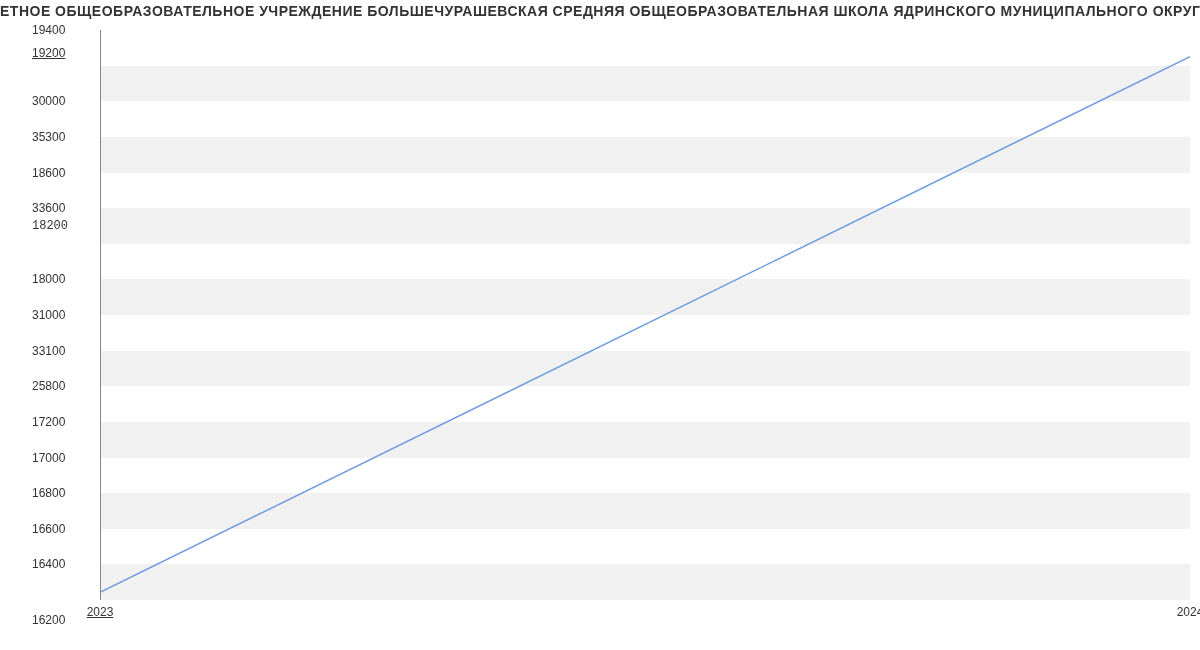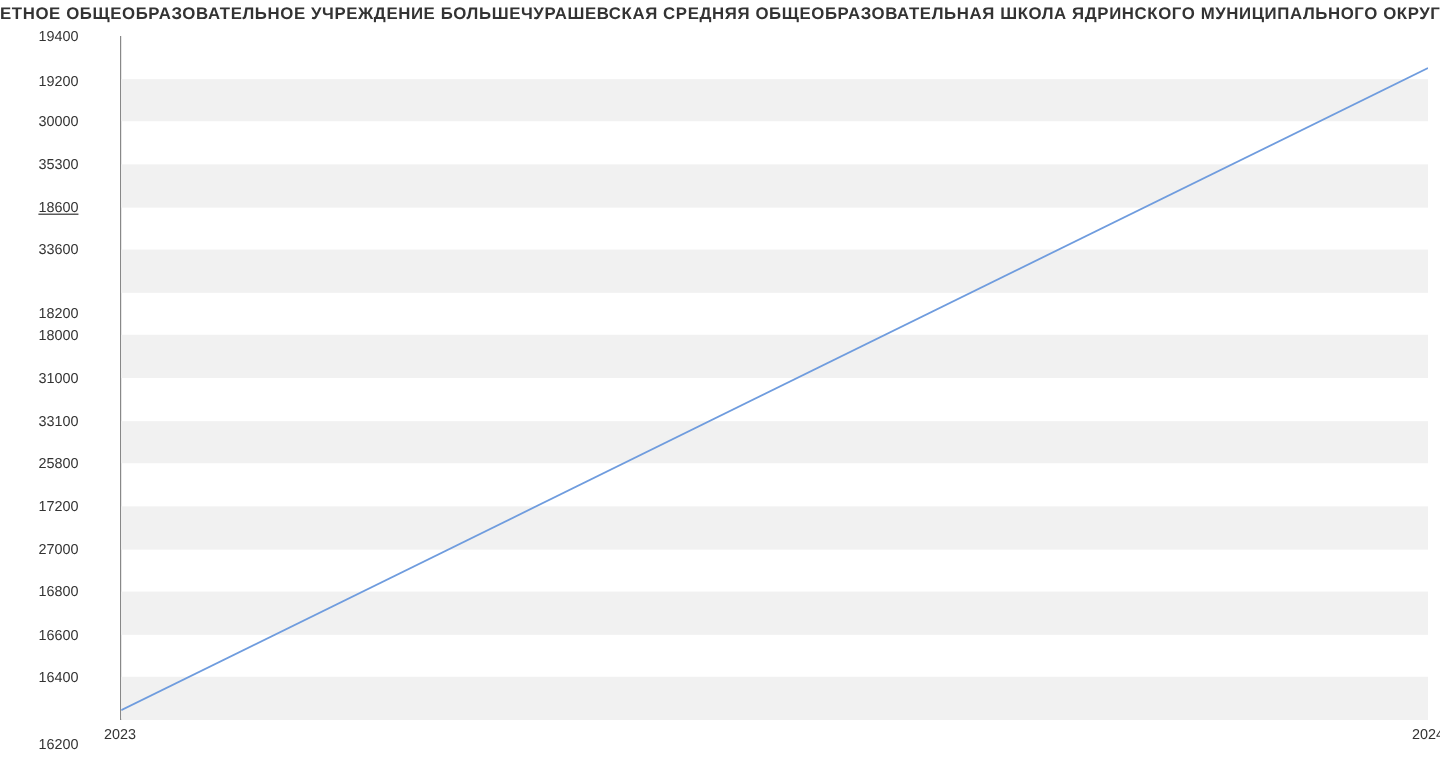--- a/index.html
+++ b/index.html
@@ -82,28 +82,28 @@
       <div class="grid-band" style="top: 463.125px; height: 35.625px;"></div>
       <div class="grid-band" style="top: 534.375px; height: 35.625px;"></div>
     <svg class="data-line" preserveAspectRatio="none" viewBox="0 0 1090 570">
         <polyline points="0,562.875 1090,26.71875" fill="none" stroke="#6f9cde" stroke-width="1.5"></polyline>
       </svg>
   </div>
 <div class="y-tick-label" style="top: 620px;">16200</div>
     <div class="y-tick-label" style="top: 564.375px;">16400</div>
     <div class="y-tick-label" style="top: 528.75px;">16600</div>
     <div class="y-tick-label" style="top: 493.125px;">16800</div>
-    <div class="y-tick-label" style="top: 457.5px;">27000</div>
+    <div class="y-tick-label" style="top: 457.5px;">17000</div>
     <div class="y-tick-label" style="top: 421.875px;">17200</div>
     <div class="y-tick-label" style="top: 386.25px;">25800</div>
     <div class="y-tick-label" style="top: 350.625px;">33100</div>
     <div class="y-tick-label" style="top: 315px;">31000</div>
     <div class="y-tick-label" style="top: 279.375px;">18000</div>
-    <div class="y-tick-label" style="top: 261px;">18200</div>
+    <div class="y-tick-label" style="top: 226px; font-family: Liberation Mono, monospace;">18200</div>
     <div class="y-tick-label" style="top: 208.125px;">33600</div>
-    <div class="y-tick-label" style="top: 172.5px; text-decoration: underline;">18600</div>
+    <div class="y-tick-label" style="top: 172.5px;">18600</div>
     <div class="y-tick-label" style="top: 136.875px;">35300</div>
     <div class="y-tick-label" style="top: 101.25px;">30000</div>
-    <div class="y-tick-label" style="top: 68px;">19200</div>
+    <div class="y-tick-label" style="top: 53px; text-decoration: underline;">19200</div>
     <div class="y-tick-label" style="top: 30px;">19400</div>
-    <div class="x-tick-label" style="left: 100px;">2023</div>
+    <div class="x-tick-label" style="left: 100px; text-decoration: underline;">2023</div>
     <div class="x-tick-label" style="left: 1190px;">2024</div>
   </div>
 
 </body></html>

